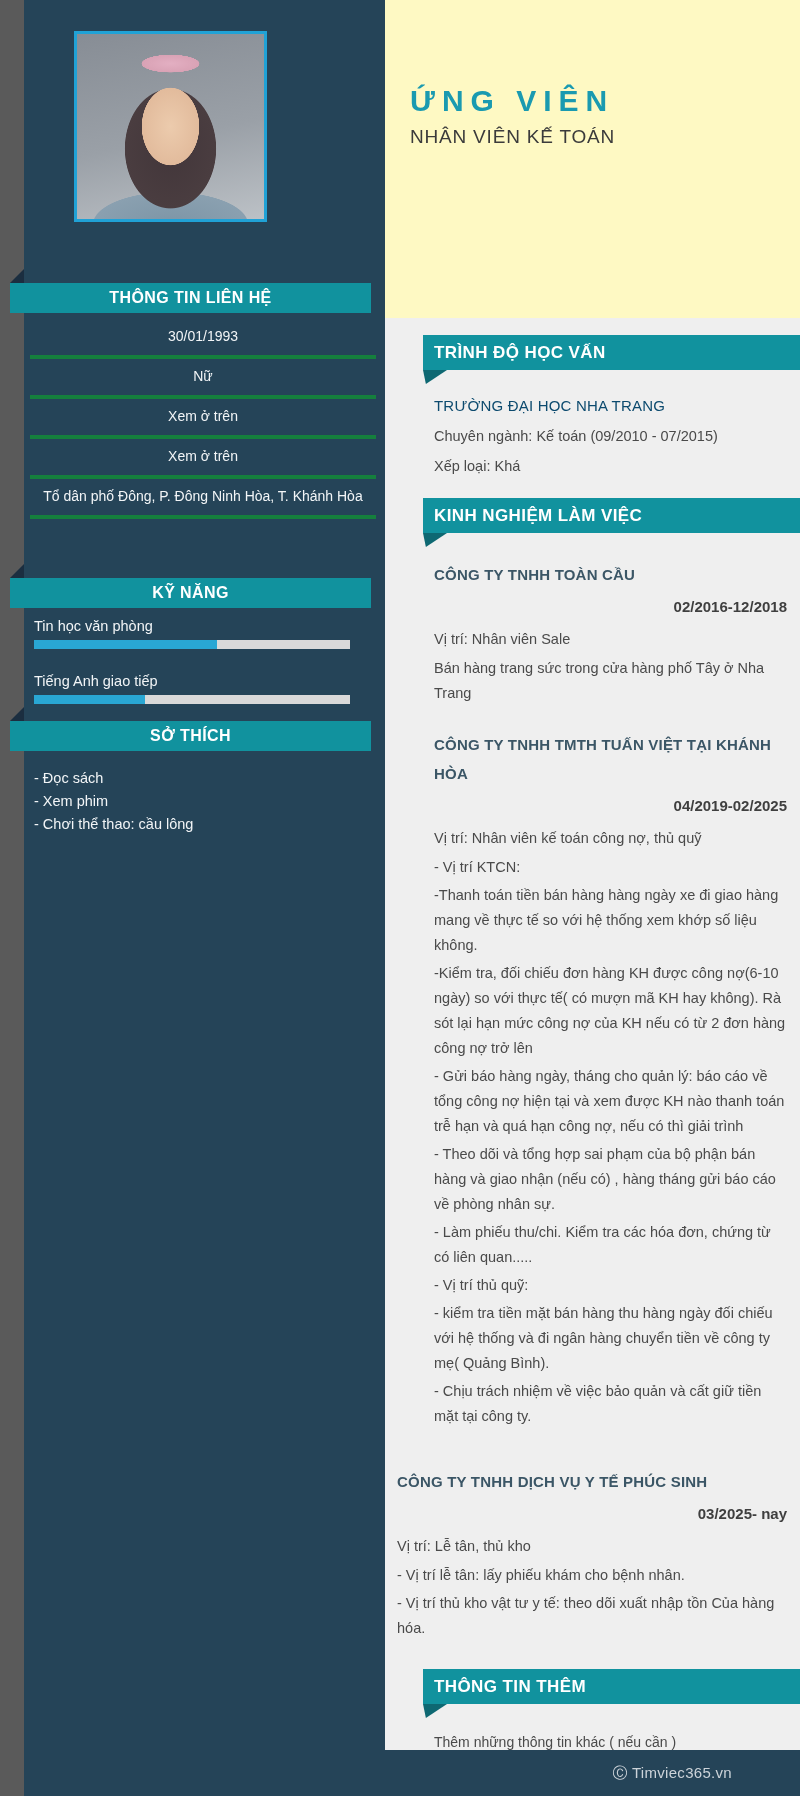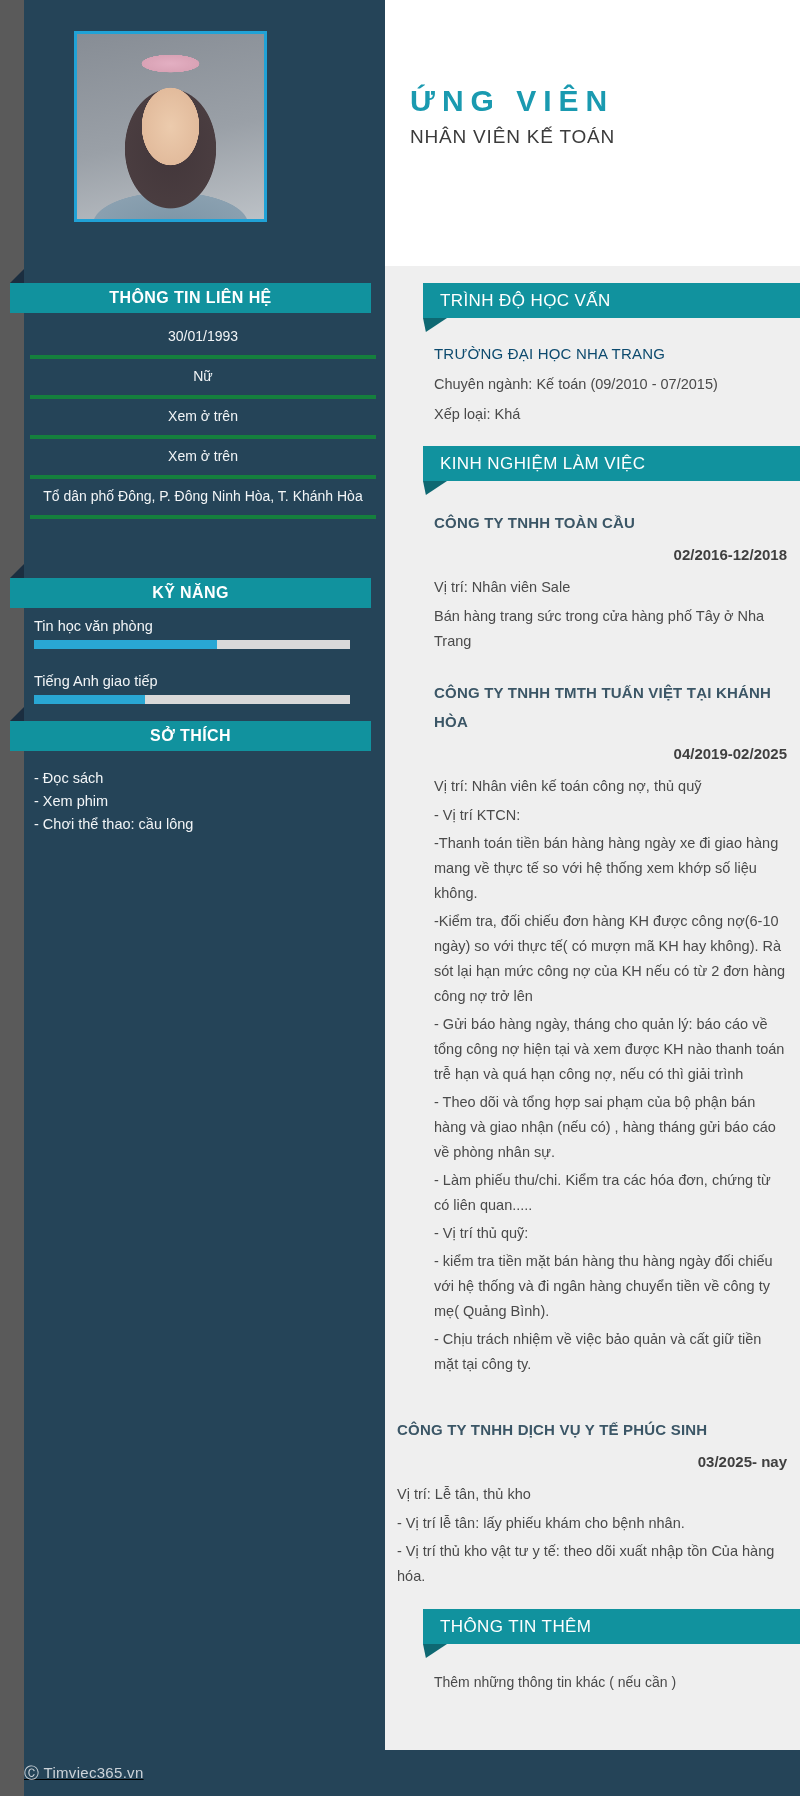--- a/index.html
+++ b/index.html
@@ -31,47 +31,47 @@
   .skill-track{position:relative;margin-top:6px;height:9px;background:#d9d9d9;}
   .skill-fill{position:absolute;left:0;top:0;height:9px;background:#29a7d4;}
   .hobby-list{margin:16px 20px 0 10px;}
   .hobby-item{font-size:14.5px;line-height:23px;color:#f2f5f7;}
   .sb-gap-contact{height:61px;}
   .sb-gap-skills{height:59px;}
   .sb-gap-hobbies{height:17px;}
 
   
   .main{position:absolute;left:385px;top:0;width:415px;height:1750px;display:flex;flex-direction:column;}
-  .main-header{height:266px;background:#ffffff;box-sizing:border-box;padding:84px 0 0 25px;}
+  .main-header{height:318px;background:#fef9c3;box-sizing:border-box;padding:84px 0 0 25px;}
   .cv-title{color:#1a9ab0;font-size:30px;font-weight:bold;letter-spacing:7px;}
   .cv-subtitle{margin-top:8px;color:#3b3b3b;font-size:19px;letter-spacing:.8px;}
   .main-body{flex:1;background:#efefef;overflow:hidden;}
   .m-ribbon{position:relative;margin-left:38px;height:35px;background:#11929e;display:flex;align-items:center;}
-  .m-ribbon .txt{color:#fff;font-weight:normal;font-size:17px;letter-spacing:.4px;padding-left:17px;}
+  .m-ribbon .txt{color:#fff;font-weight:bold;font-size:17px;letter-spacing:.4px;padding-left:11px;}
   .m-ribbon .fold{position:absolute;left:0;bottom:-14px;width:24px;height:14px;background:#0e6872;
     -webkit-clip-path:polygon(0 0,100% 0,12% 100%);clip-path:polygon(0 0,100% 0,12% 100%);}
   .m-ribbon.first{margin-top:17px;}
   .m-ribbon.exp{margin-top:24px;}
-  .m-ribbon.info{margin-top:20px;}
+  .m-ribbon.info{margin-top:28px;}
   .school-name{margin:27px 13px 0 49px;color:#0c4a6e;font-weight:normal;font-size:15px;letter-spacing:.2px;}
   .edu-line{margin:14px 13px 0 49px;color:#4a4a4a;font-size:14.5px;}
   .job{margin:0 13px 0 49px;}
   .job.j1{margin-top:27px;}
   .job.j2{margin-top:24px;}
   .job.j3{margin-top:38px;margin-left:12px;}
   .job-company{color:#3b5666;font-weight:bold;font-size:15px;line-height:29px;letter-spacing:.2px;}
   .job-period{margin-top:9px;text-align:right;color:#3f3f3f;font-weight:bold;font-size:15px;}
   .job-position{margin-top:12px;color:#4a4a4a;font-size:14.5px;line-height:25px;}
   .job-details{margin-top:4px;}
   .job-detail{color:#4a4a4a;font-size:14.5px;line-height:25px;margin-top:3px;}
   .info-note{margin:30px 13px 0 49px;color:#4a4a4a;font-size:14px;}
 
   
   .footer{position:absolute;left:24px;right:0;bottom:0;height:46px;background:#254458;
-    display:flex;align-items:center;box-sizing:border-box;padding-right:52px;text-decoration:underline;}
+    display:flex;align-items:center;justify-content:flex-end;box-sizing:border-box;padding-right:68px;}
   .footer .credit{color:#ccd3d9;font-size:15px;letter-spacing:.3px;}
 </style>
 </head>
 <body>
 
 <div class="page">
   <div class="edge-strip"></div>
 
   <aside class="sidebar">
     <div class="photo-frame"></div>

